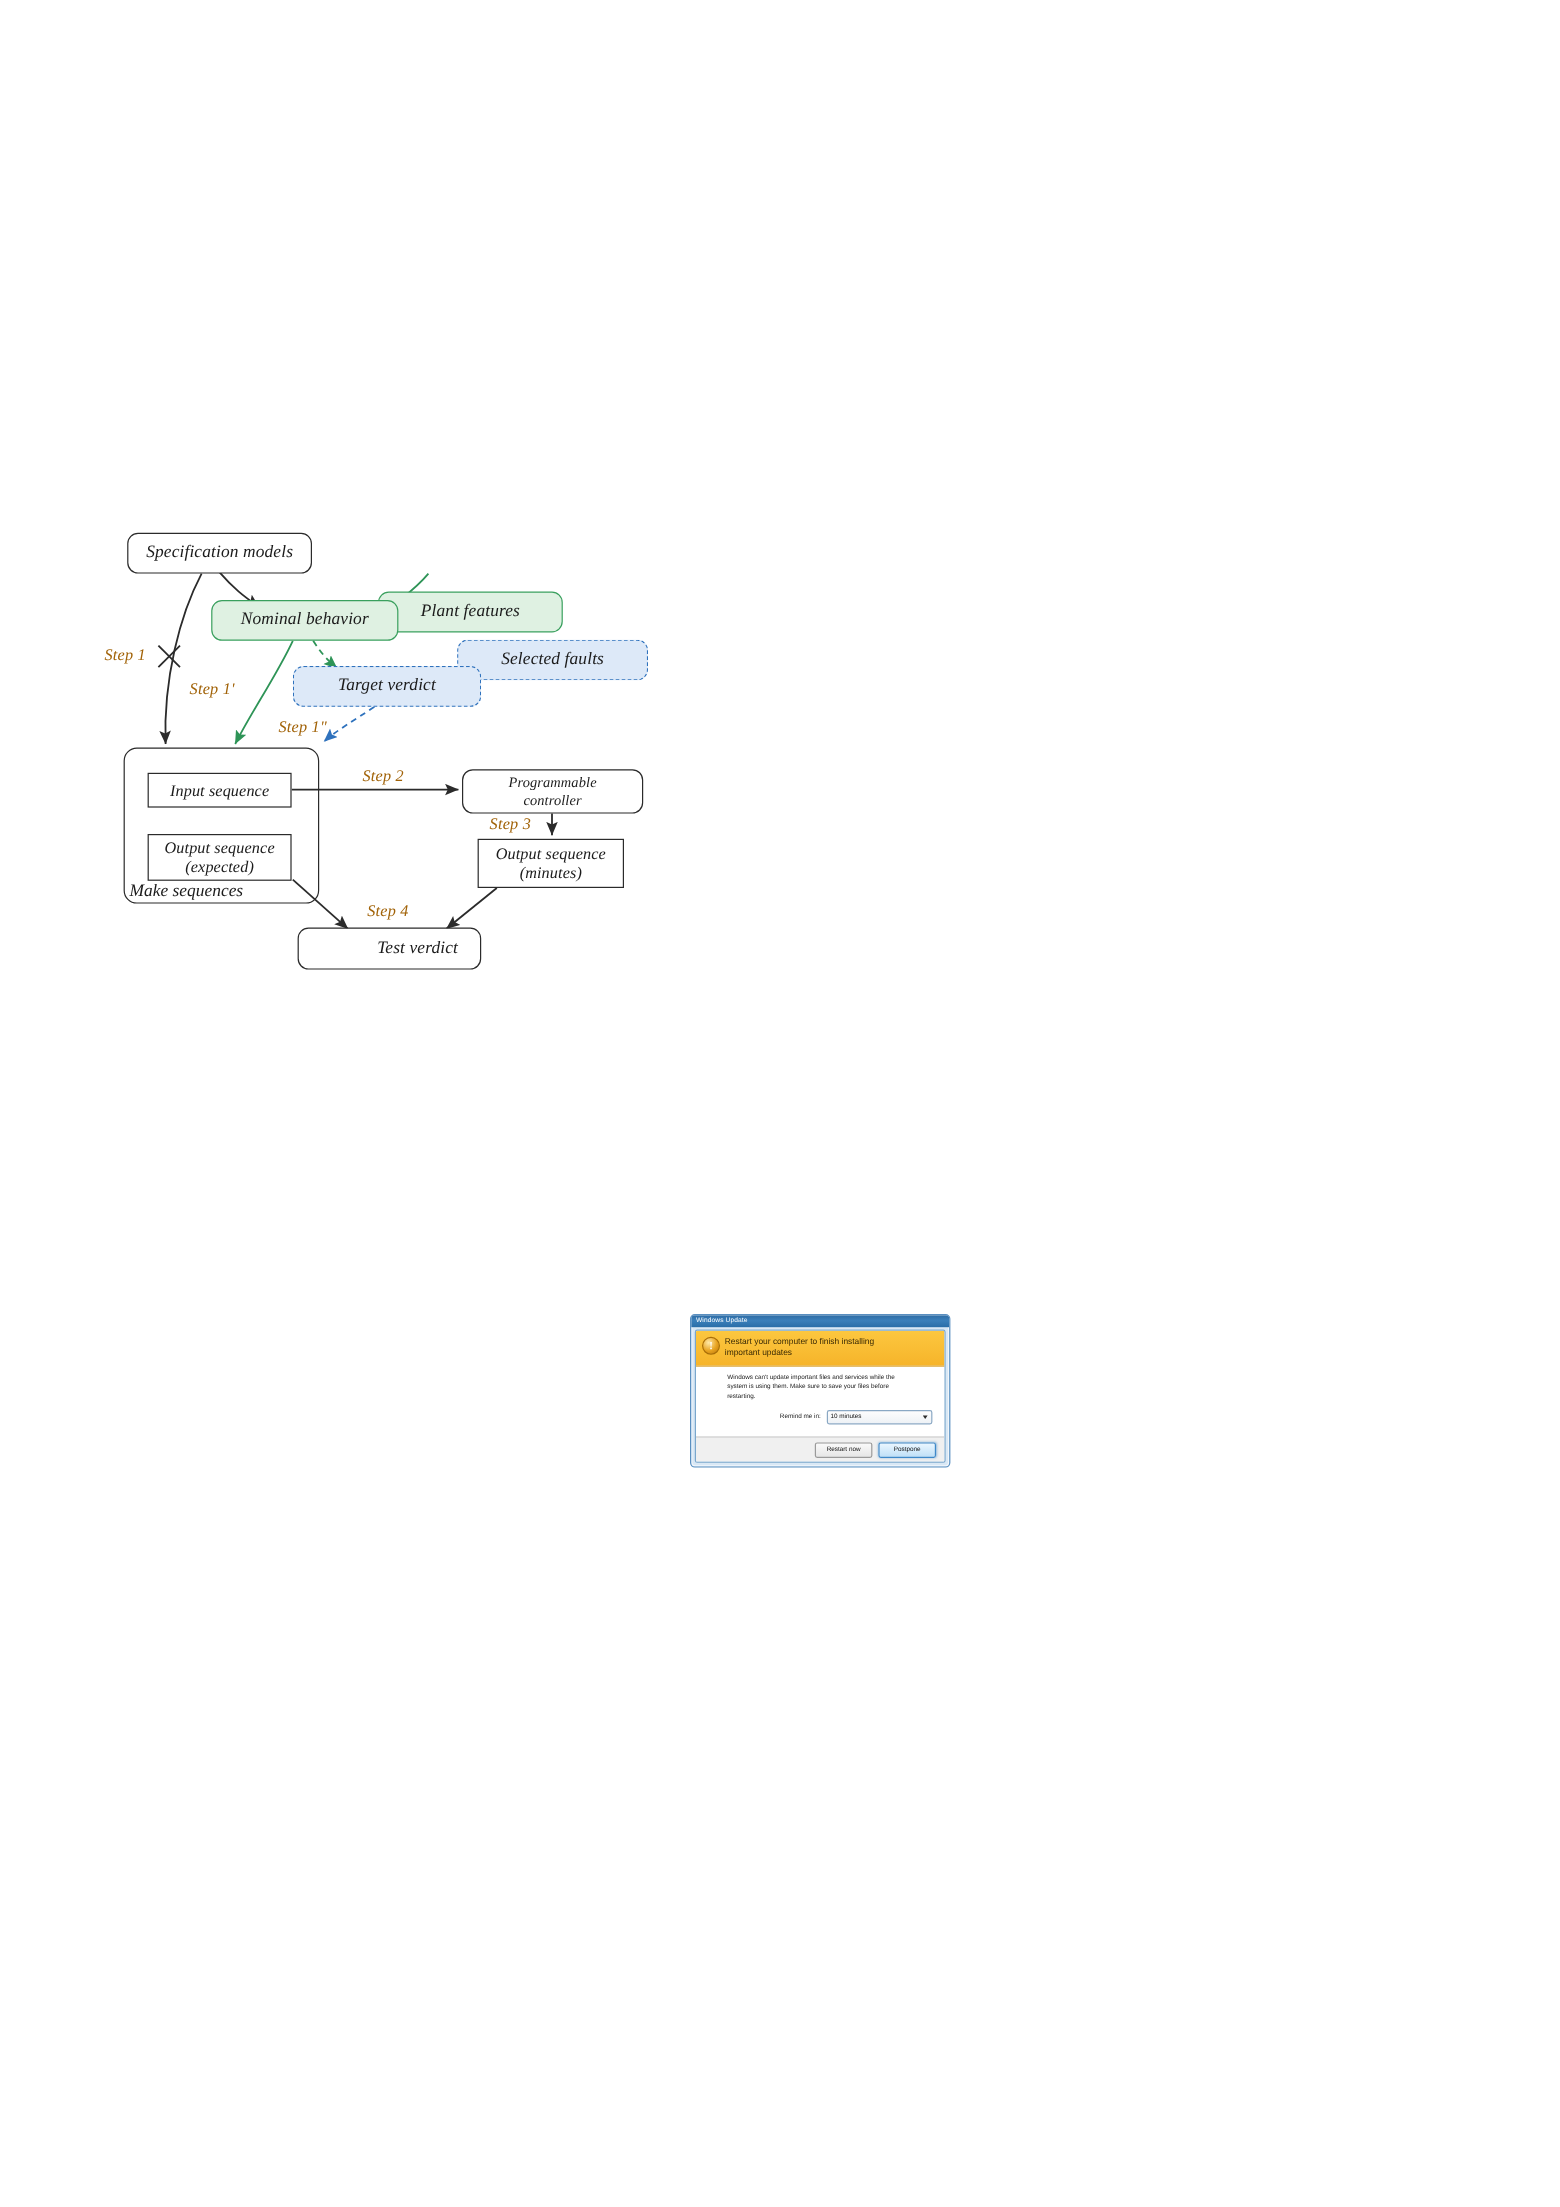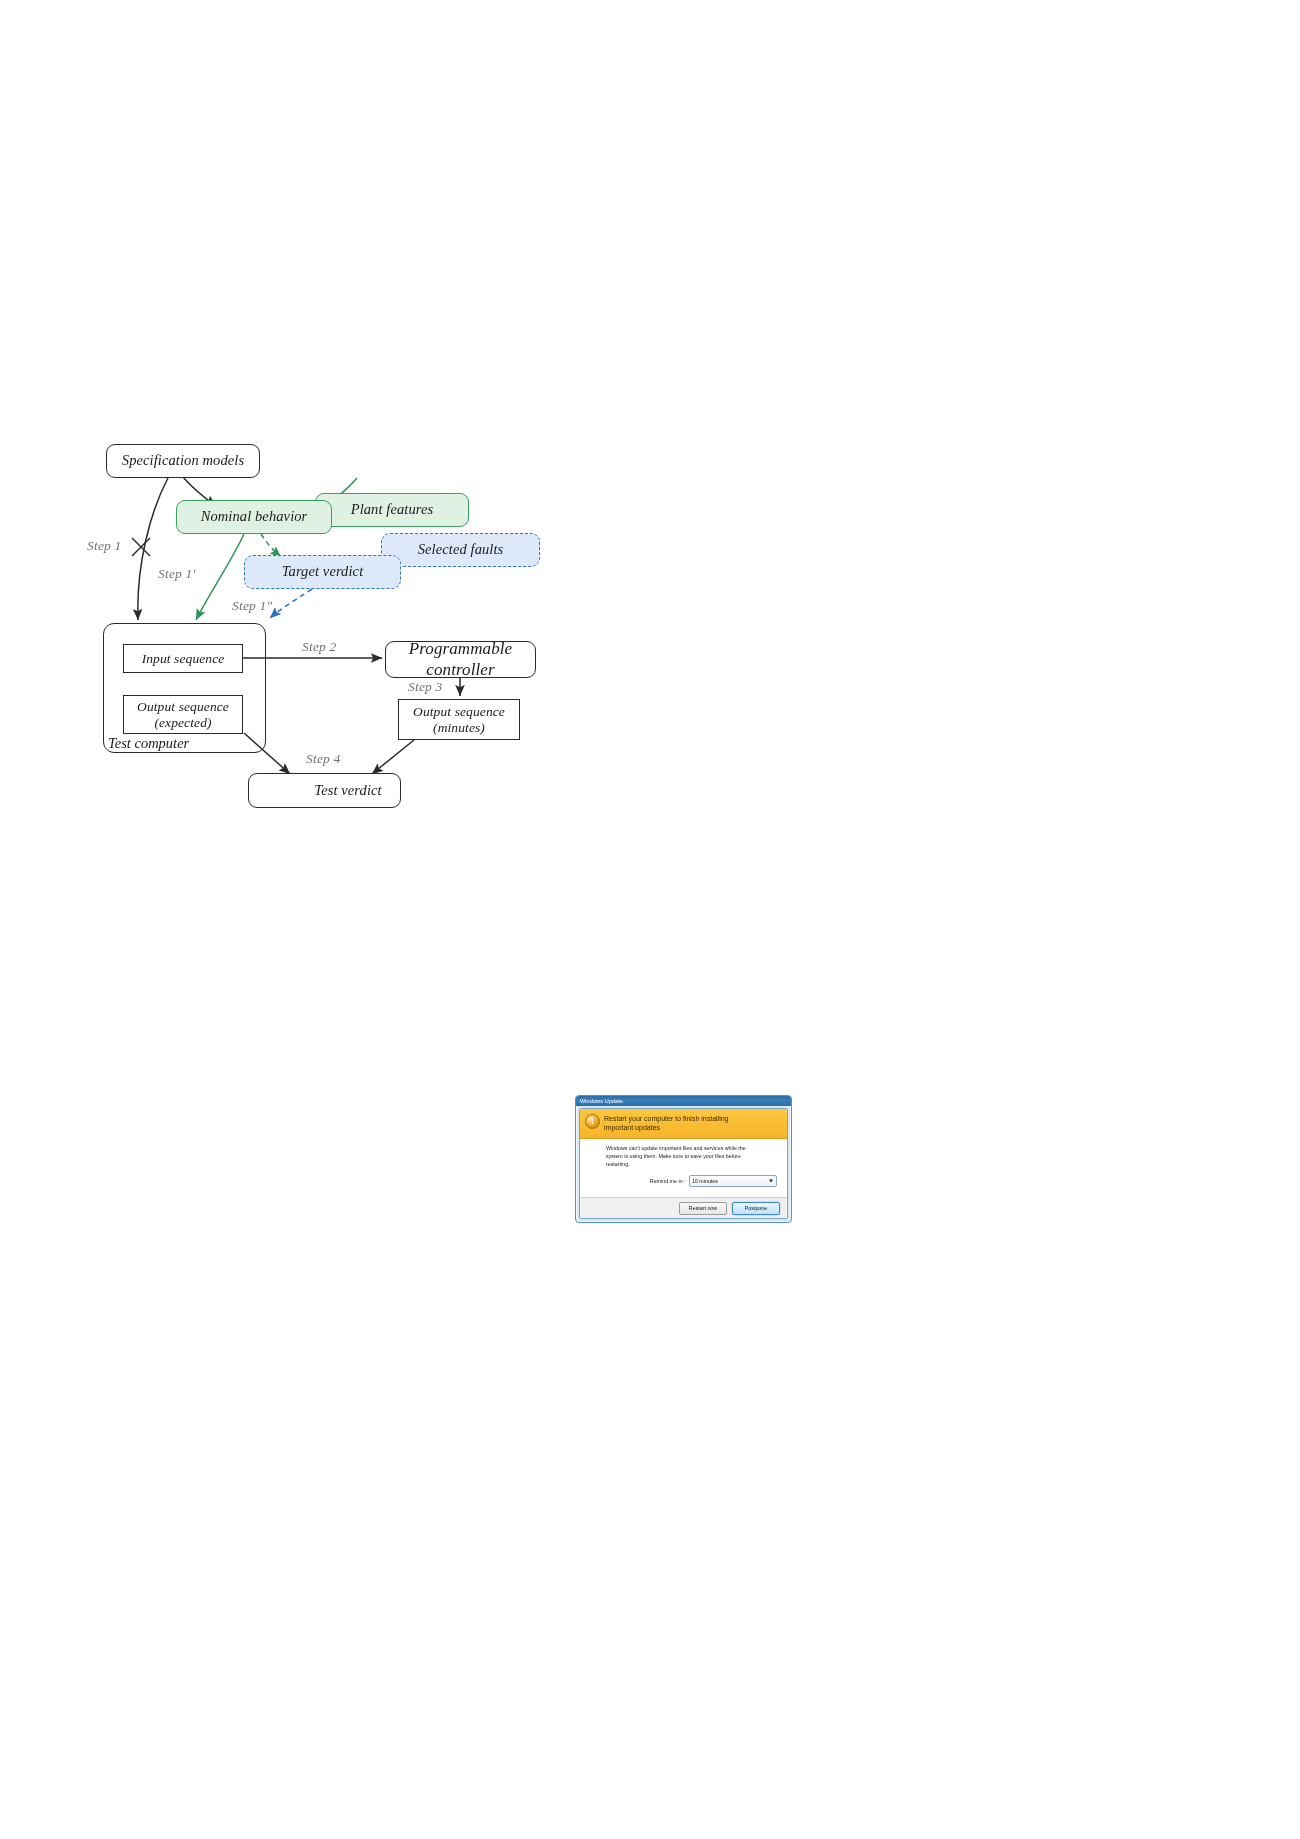--- a/index.html
+++ b/index.html
@@ -44,21 +44,21 @@
   }
   .node.sharp{border-radius:0;border:1.4px solid #2b2b2b;}
   .node.container{
     border-radius:11px;
     background:transparent;
     display:block;
   }
 
   .step{
     position:absolute;
-    color:#737373;
+    color:#a16207;
     font-family:"Liberation Serif", serif;
     font-style:italic;
     font-size:13.5px;
     white-space:nowrap;
     letter-spacing:.2px;
   }
   .caption{
     position:absolute;
     font-family:"Liberation Serif", serif;
     font-style:italic;
@@ -247,24 +247,24 @@
     <div class="node sharp" style="left:123px;top:644px;width:120px;height:29px;font-size:13.5px;">
       <span>Input sequence</span>
     </div>
 
     <div class="node sharp" style="left:123px;top:695px;width:120px;height:39px;font-size:13.5px;flex-direction:column;">
       <span>Output sequence</span>
       <span>(expected)</span>
     </div>
 
     <div class="caption" style="left:108px;top:735px;">
-      <span>Test computer</span>
-    </div>
-
-    <div class="node" style="left:385px;top:641px;width:151px;height:37px;font-size:17px;flex-direction:column;">
+      <span>Make sequences</span>
+    </div>
+
+    <div class="node" style="left:385px;top:641px;width:151px;height:37px;font-size:12px;flex-direction:column;">
       <span>Programmable</span>
       <span>controller</span>
     </div>
 
     <div class="node sharp" style="left:398px;top:699px;width:122px;height:41px;font-size:13.5px;flex-direction:column;">
       <span>Output sequence</span>
       <span>(minutes)</span>
     </div>
 
     <div class="node" style="left:248px;top:773px;width:153px;height:35px;font-size:14.5px;padding-left:47px;">

